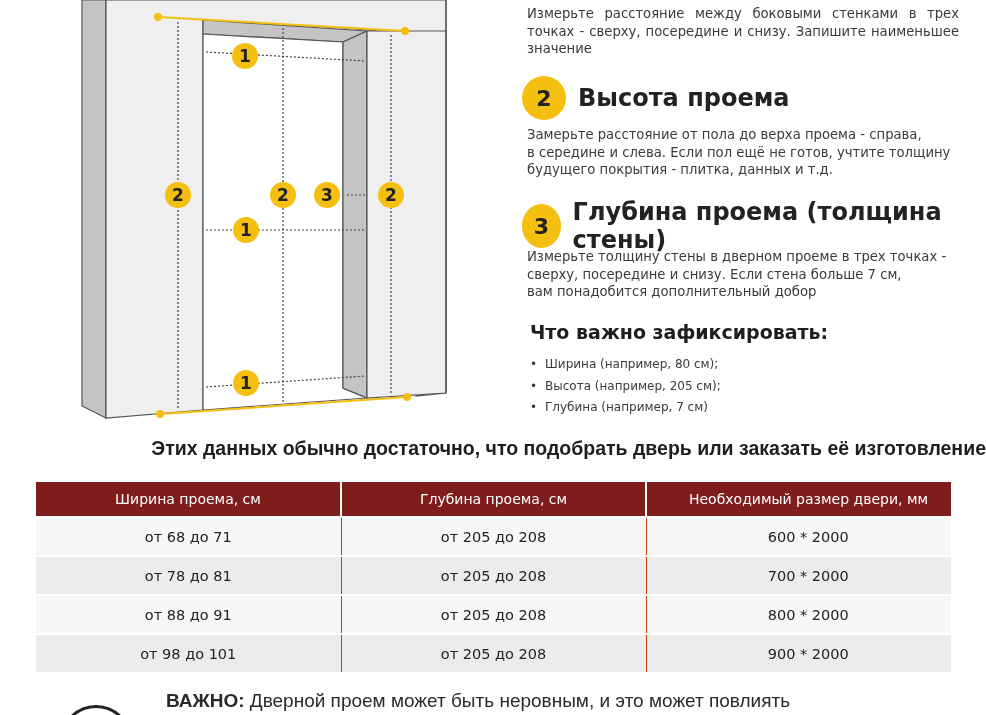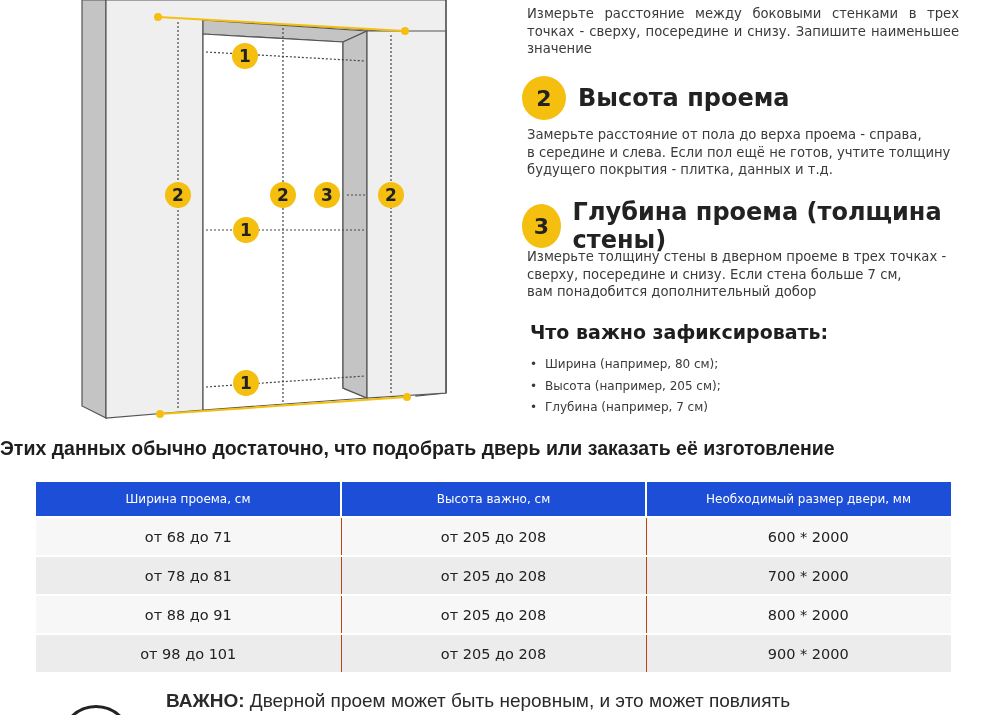--- a/index.html
+++ b/index.html
@@ -23,30 +23,30 @@
   .fix-title {
     position: absolute; left: 530px; top: 321px;
     font-weight: bold; font-size: 19px; color: #1e1e1e;
   }
   .fix-list {
     position: absolute; left: 530px; top: 354px; margin: 0; padding: 0; list-style: none;
     font-size: 12px; line-height: 21.5px; color: #3a3a3a;
   }
   .fix-list li::before { content: "•"; display: inline-block; width: 15px; font-size: 12px; }
   .summary {
-    position: absolute; left: 0; top: 437px; width: 986px; text-align: left;
+    position: absolute; left: 0; top: 437px; width: 986px; text-align: right;
     font-family: "Liberation Sans", sans-serif; font-weight: bold; font-size: 19.5px; color: #1e1e1e;
   }
   table.sizes {
     position: absolute; left: 36px; top: 482px; width: 915px;
     border-collapse: collapse; table-layout: fixed;
   }
   table.sizes th {
-    background: #1d4ed8; color: #ffffff; font-weight: normal;
-    font-size: 12px; height: 32px; border-right: 2px solid #ffffff;
+    background: #7f1d1d; color: #ffffff; font-weight: normal;
+    font-size: 14px; height: 32px; border-right: 2px solid #ffffff;
     font-family: "DejaVu Sans", sans-serif;
   }
   table.sizes th:last-child, table.sizes td:last-child { border-right: none; padding-left: 20px; }
   table.sizes td {
     text-align: center; font-size: 14.5px; height: 35px; color: #222;
     border-right: 1px solid #c2410c; border-top: 2px solid #ffffff;
   }
   table.sizes tr.odd td { background: #f7f7f7; }
   table.sizes tr.even td { background: #ececec; }
   .important {
@@ -156,21 +156,21 @@
   <li>Высота (например, 205 см);</li>
   <li>Глубина (например, 7 см)</li>
 </ul>
 
 <div class="summary">Этих данных обычно достаточно, что подобрать дверь или заказать её изготовление</div>
 
 <table class="sizes">
   <thead>
     <tr>
       <th>Ширина проема, см</th>
-      <th>Высота важно, см</th>
+      <th>Глубина проема, см</th>
       <th>Необходимый размер двери, мм</th>
     </tr>
   </thead>
   <tbody>
     <tr class="odd">
       <td>от 68 до 71</td>
       <td>от 205 до 208</td>
       <td>600 * 2000</td>
     </tr>
     <tr class="even">

